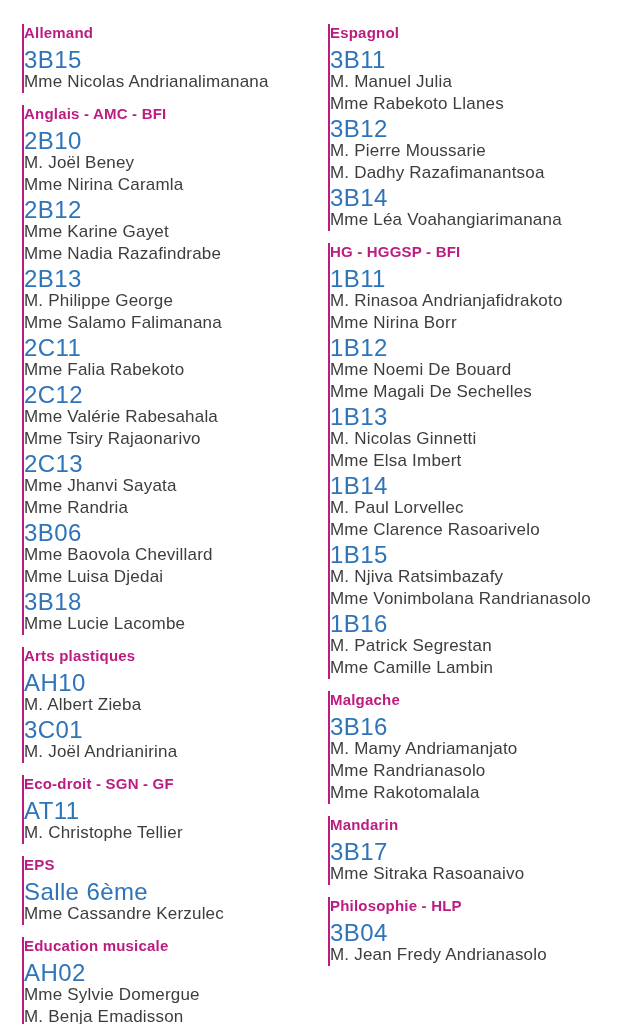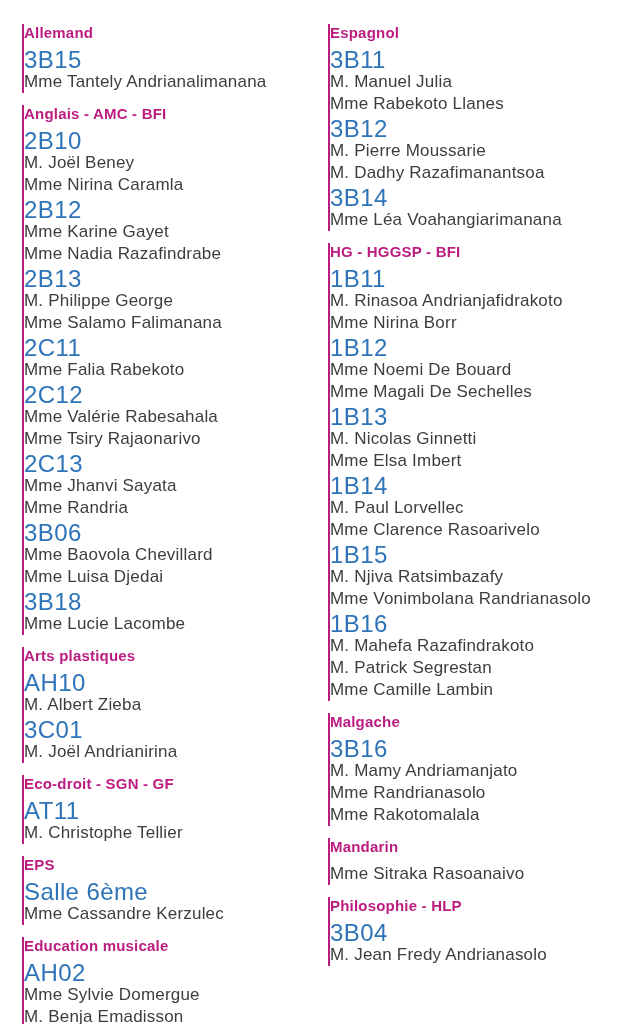--- a/index.html
+++ b/index.html
@@ -61,21 +61,21 @@
 <body>
 
 <div class="page">
   <div class="col col-left">
   <section class="subject-section">
     <h2 class="subject-title">Allemand</h2>
 
   <div class="room-group">
     <div class="room-code">3B15</div>
 
-  <div class="teacher-name">Mme Tantely Andrianalimanana</div>
+  <div class="teacher-name">Mme Nicolas Andrianalimanana</div>
 </div>
 </section>
 
   <section class="subject-section">
     <h2 class="subject-title">Anglais - AMC - BFI</h2>
 
   <div class="room-group">
     <div class="room-code">2B10</div>
 
   <div class="teacher-name">M. Joël Beney</div>
@@ -250,21 +250,20 @@
     <div class="room-code">1B15</div>
 
   <div class="teacher-name">M. Njiva Ratsimbazafy</div>
 
   <div class="teacher-name">Mme Vonimbolana Randrianasolo</div>
 </div>
 
   <div class="room-group">
     <div class="room-code">1B16</div>
 
-  <div class="teacher-name">M. Mahefa Razafindrakoto</div>
 
   <div class="teacher-name">M. Patrick Segrestan</div>
 
   <div class="teacher-name">Mme Camille Lambin</div>
 </div>
 </section>
 
   <section class="subject-section">
     <h2 class="subject-title">Malgache</h2>
 
@@ -276,20 +275,21 @@
   <div class="teacher-name">Mme Randrianasolo</div>
 
   <div class="teacher-name">Mme Rakotomalala</div>
 </div>
 </section>
 
   <section class="subject-section">
     <h2 class="subject-title">Mandarin</h2>
 
   <div class="room-group">
+    <div class="room-code">3B17</div>
 
   <div class="teacher-name">Mme Sitraka Rasoanaivo</div>
 </div>
 </section>
 
   <section class="subject-section">
     <h2 class="subject-title">Philosophie - HLP</h2>
 
   <div class="room-group">
     <div class="room-code">3B04</div>

